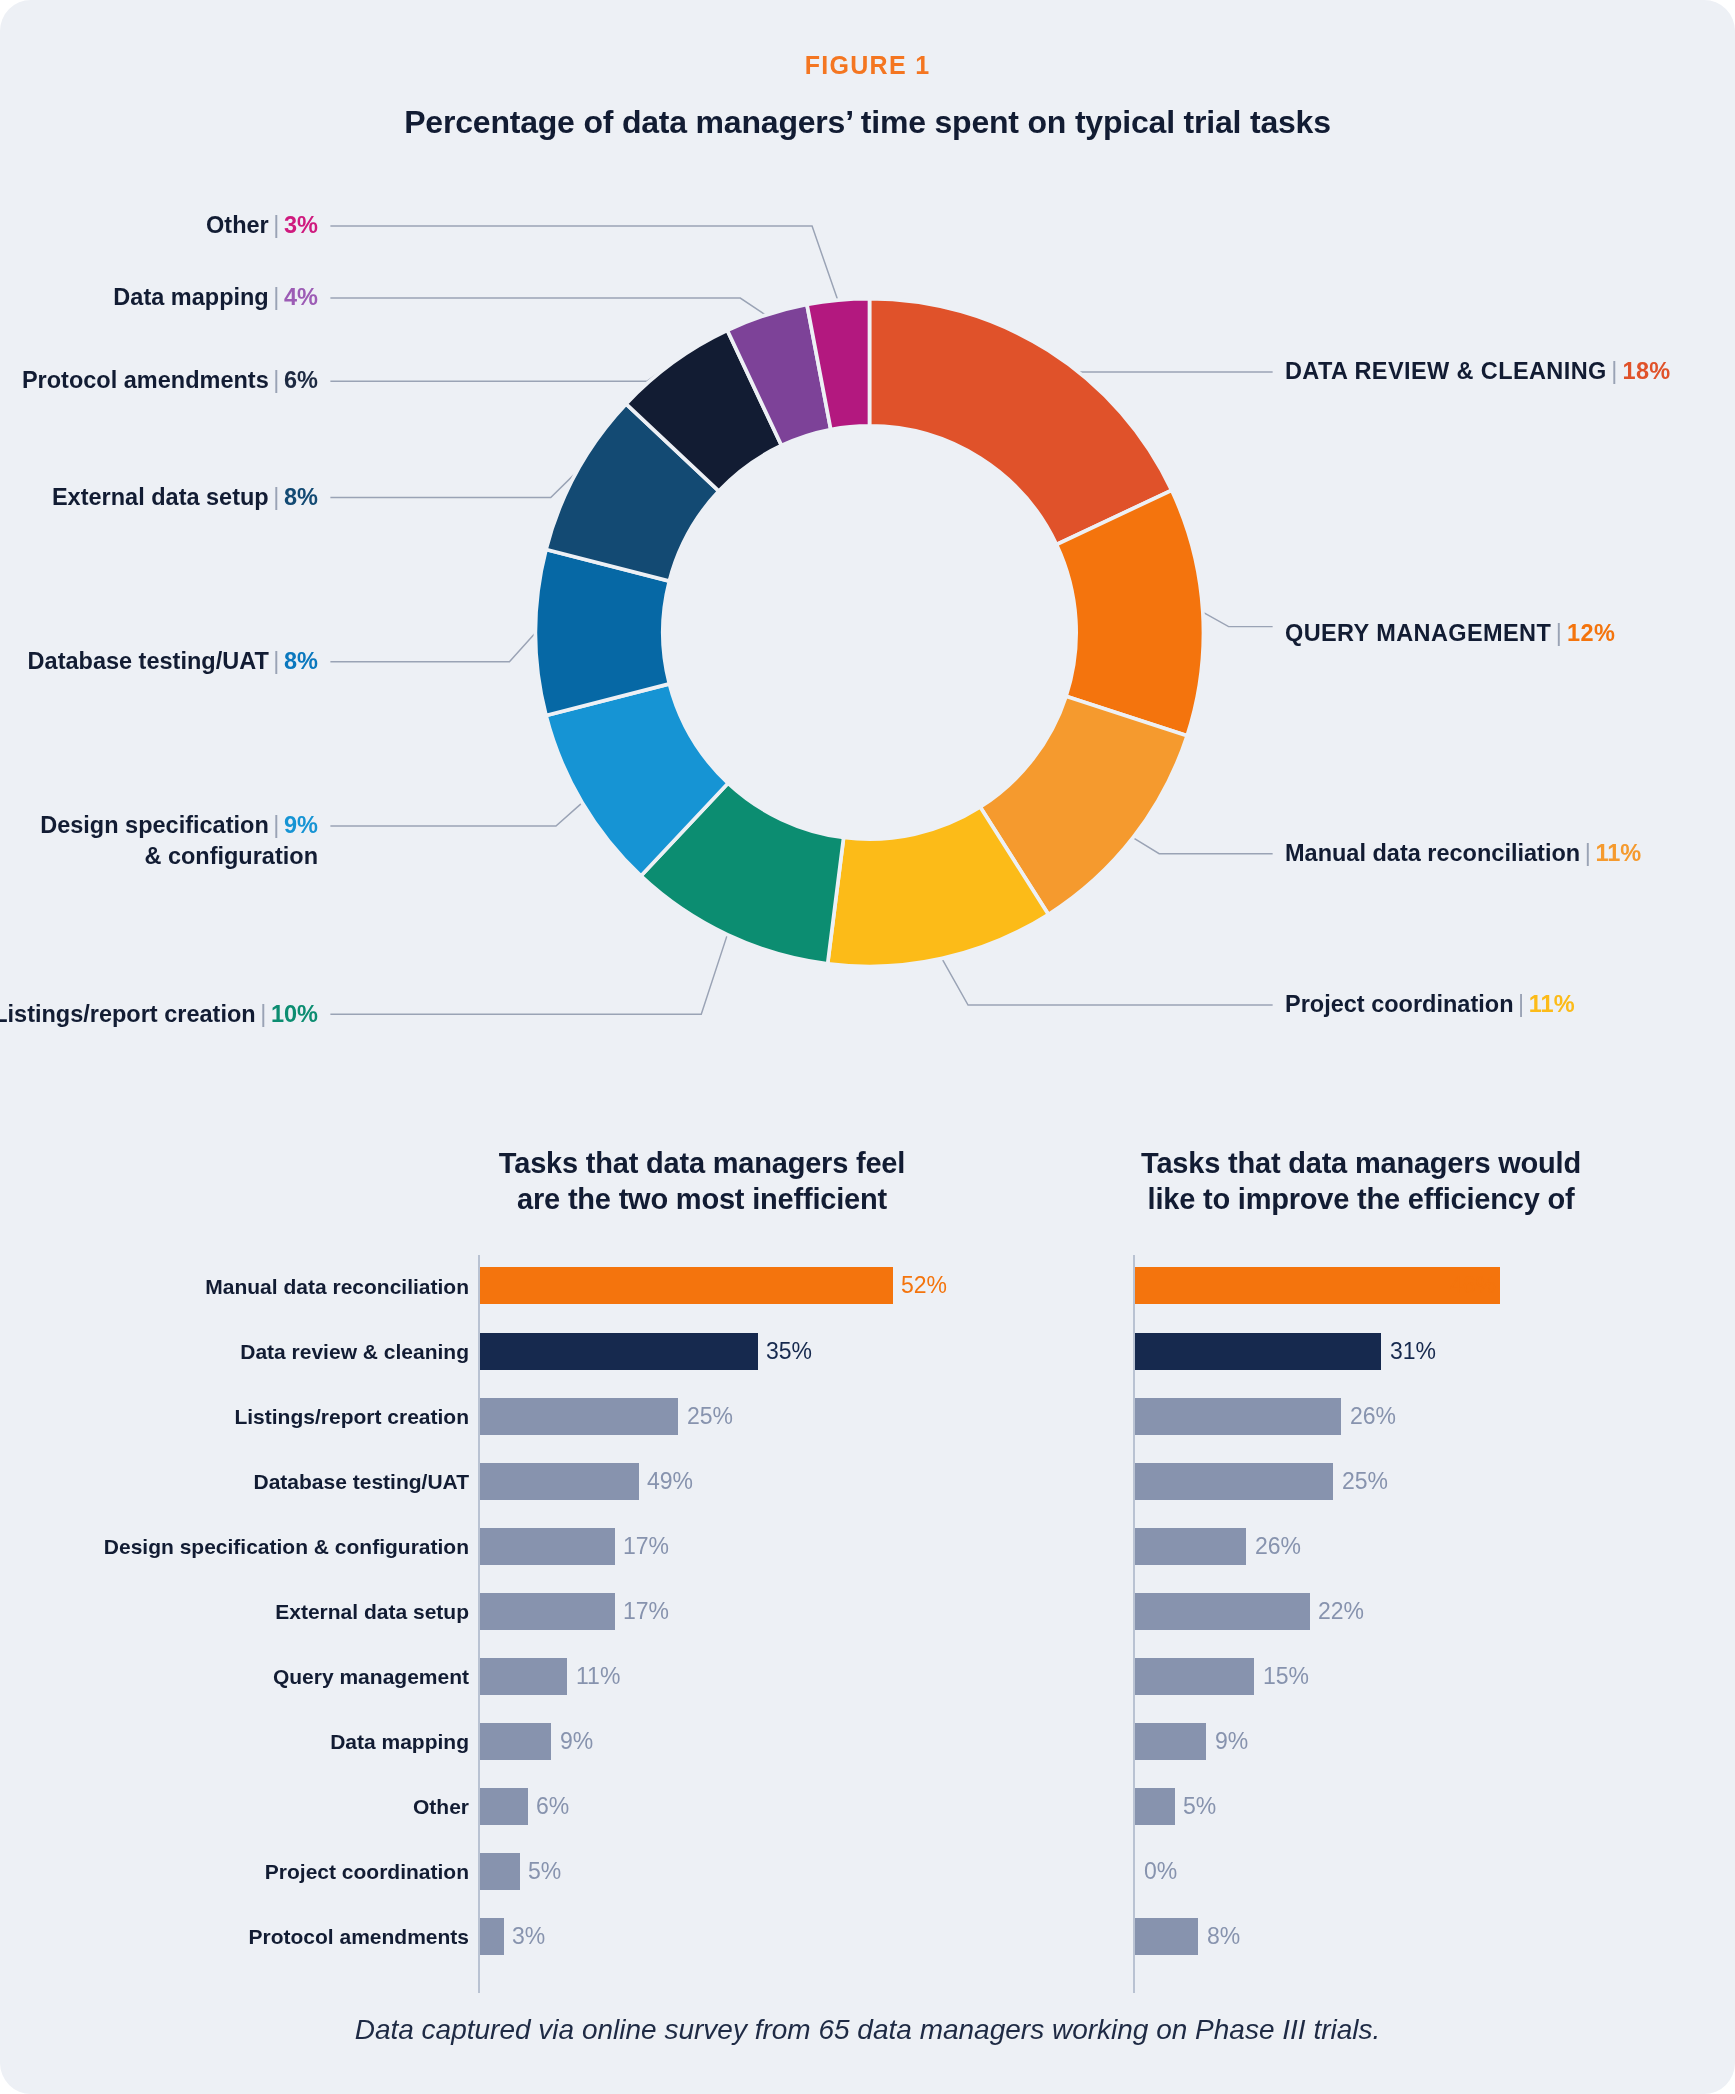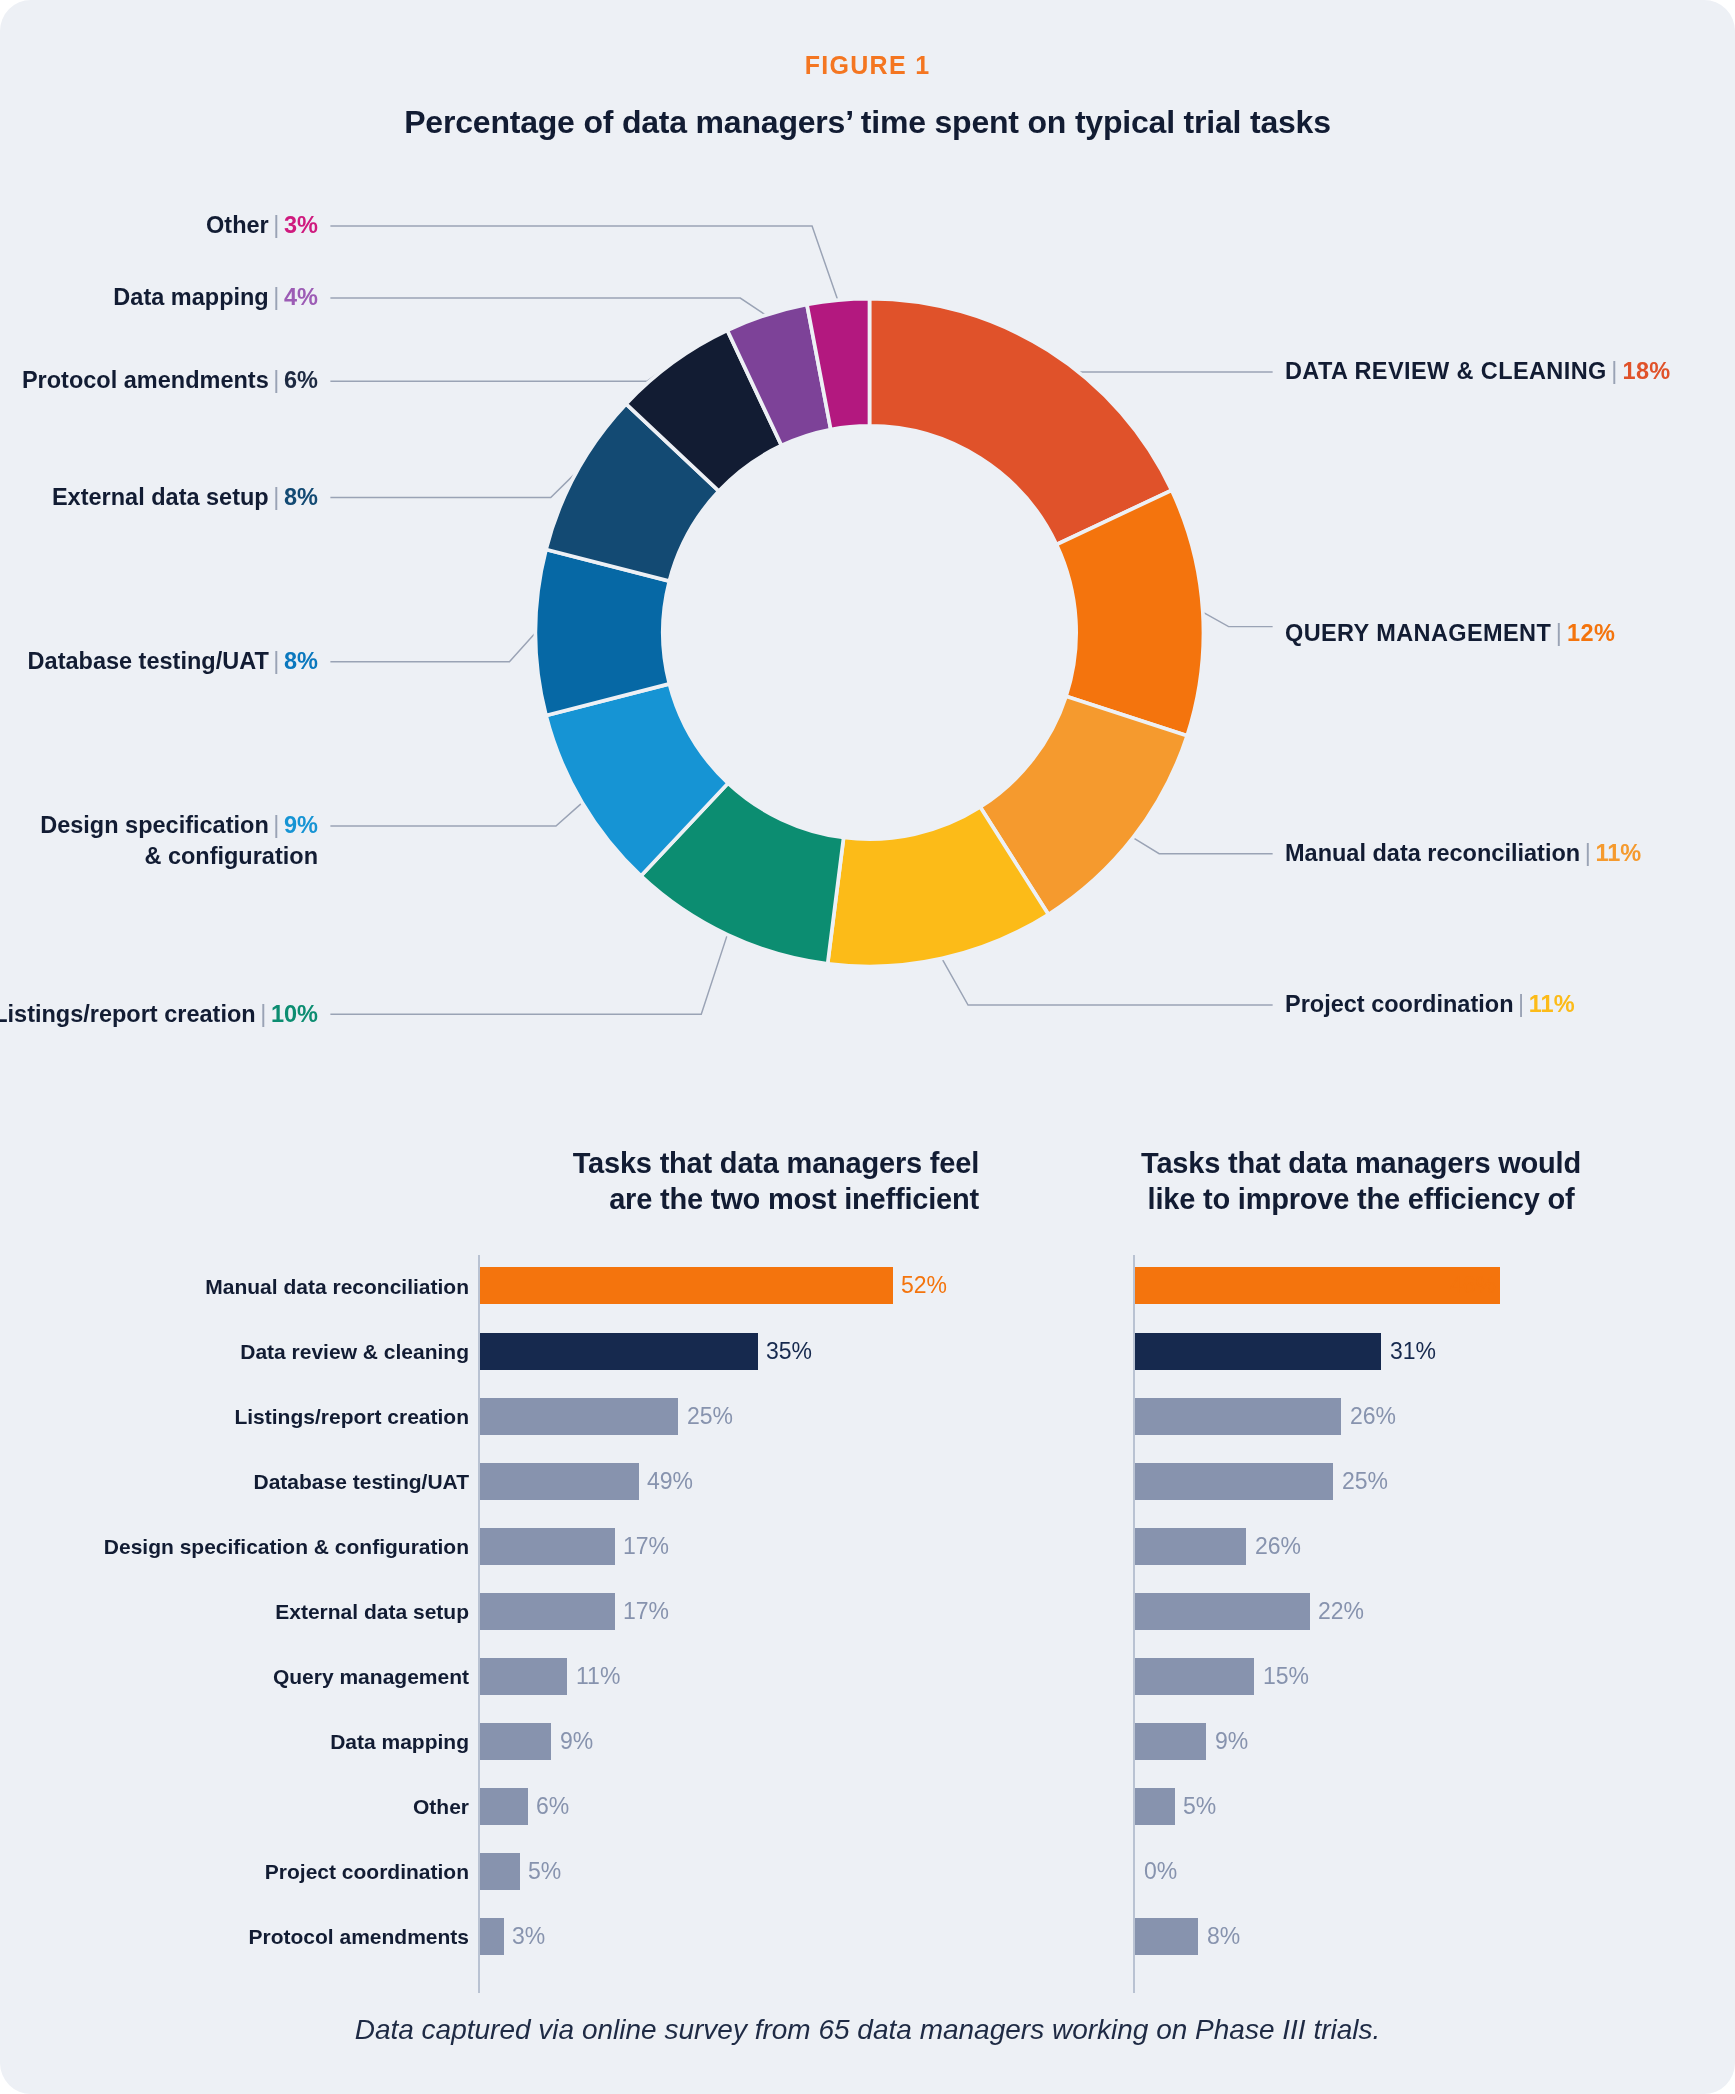--- a/index.html
+++ b/index.html
@@ -35,21 +35,21 @@
 
   
   #leaders { position:absolute; left:0; top:0; width:1735px; height:1089px; pointer-events:none; }
 
   
   #bars-region { position:absolute; left:0; top:1117px; width:1735px; height:886px; }
   .bar-title {
     position:absolute; font-size:29px; font-weight:bold; color:#121c33;
     text-align:center; line-height:1.25; letter-spacing:-0.2px;
   }
-  #bar-title-left  { left:425px; top:28px; width:554px;text-align:right; }
+  #bar-title-left  { left:425px; top:28px; width:554px; }
   #bar-title-right { left:1061px; top:28px; width:600px; }
 
   .row-label {
     position:absolute; right:1266px; font-size:21px; font-weight:bold;
     color:#121c33; text-align:right; white-space:nowrap;
   }
   .axis { position:absolute; width:1.8px; background:#b9c2d2; }
   #axis-left  { left:478px;  top:138px; height:738px; }
   #axis-right { left:1133px; top:138px; height:738px; }
 

